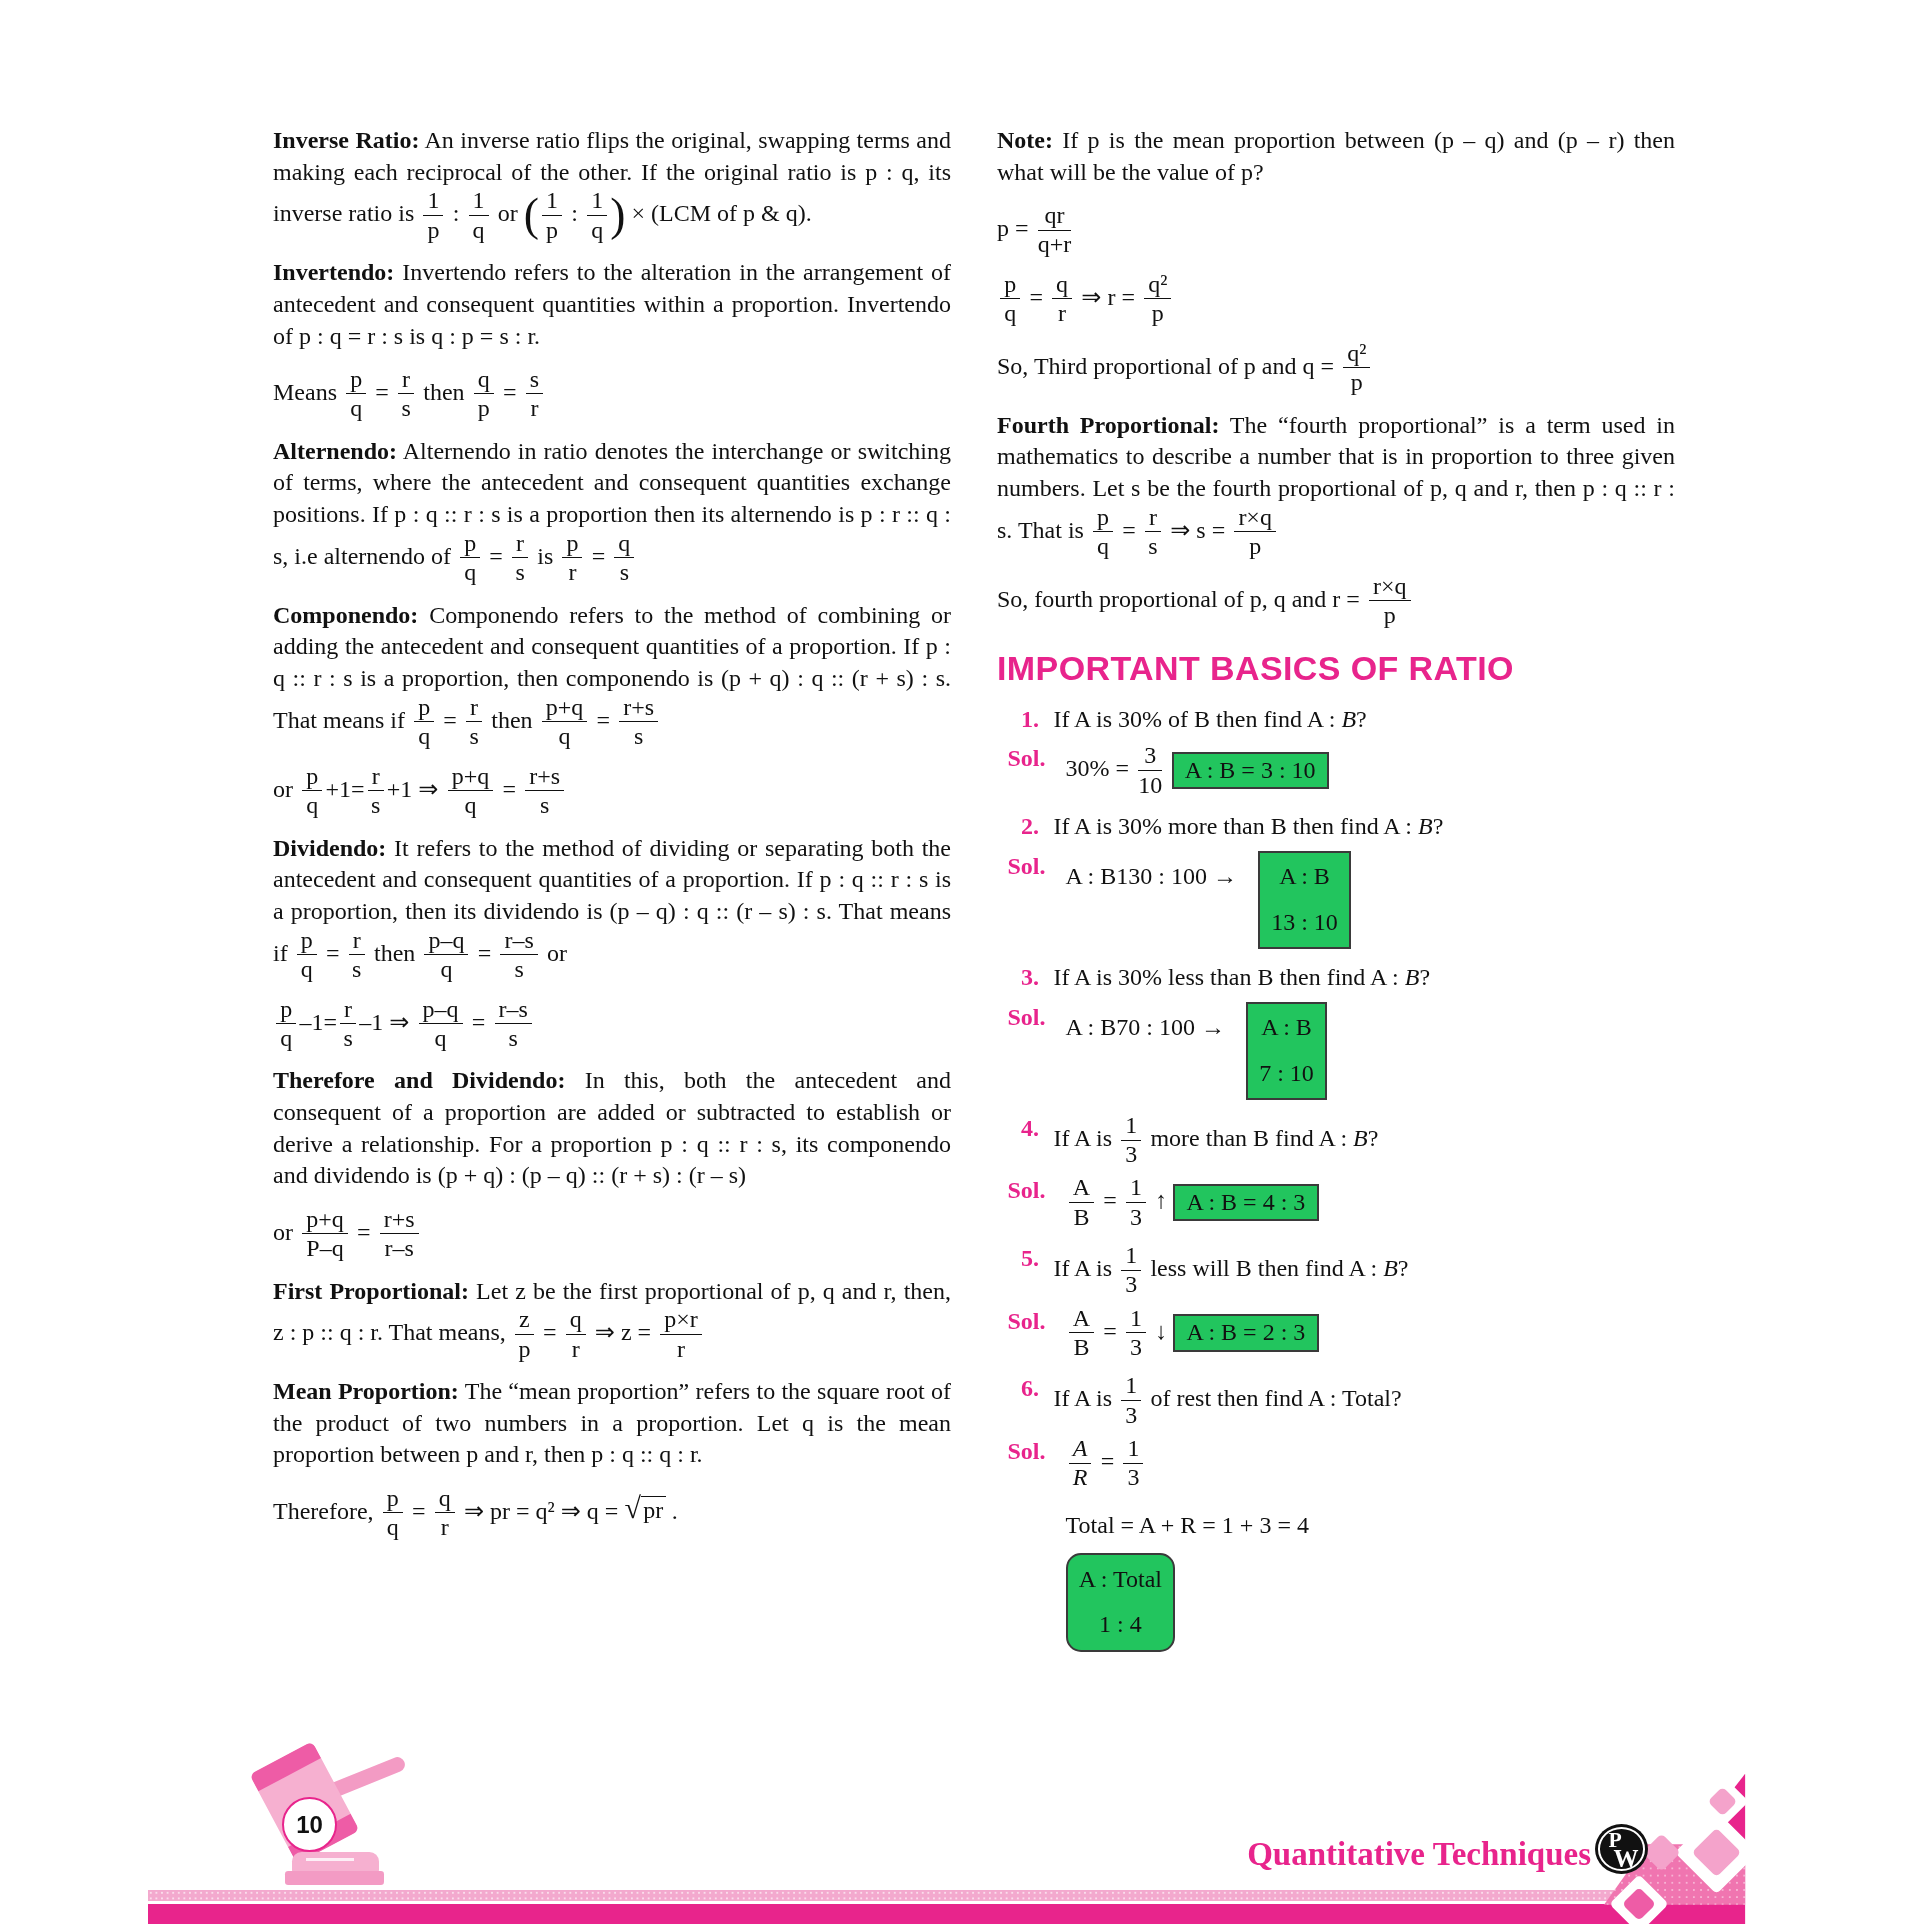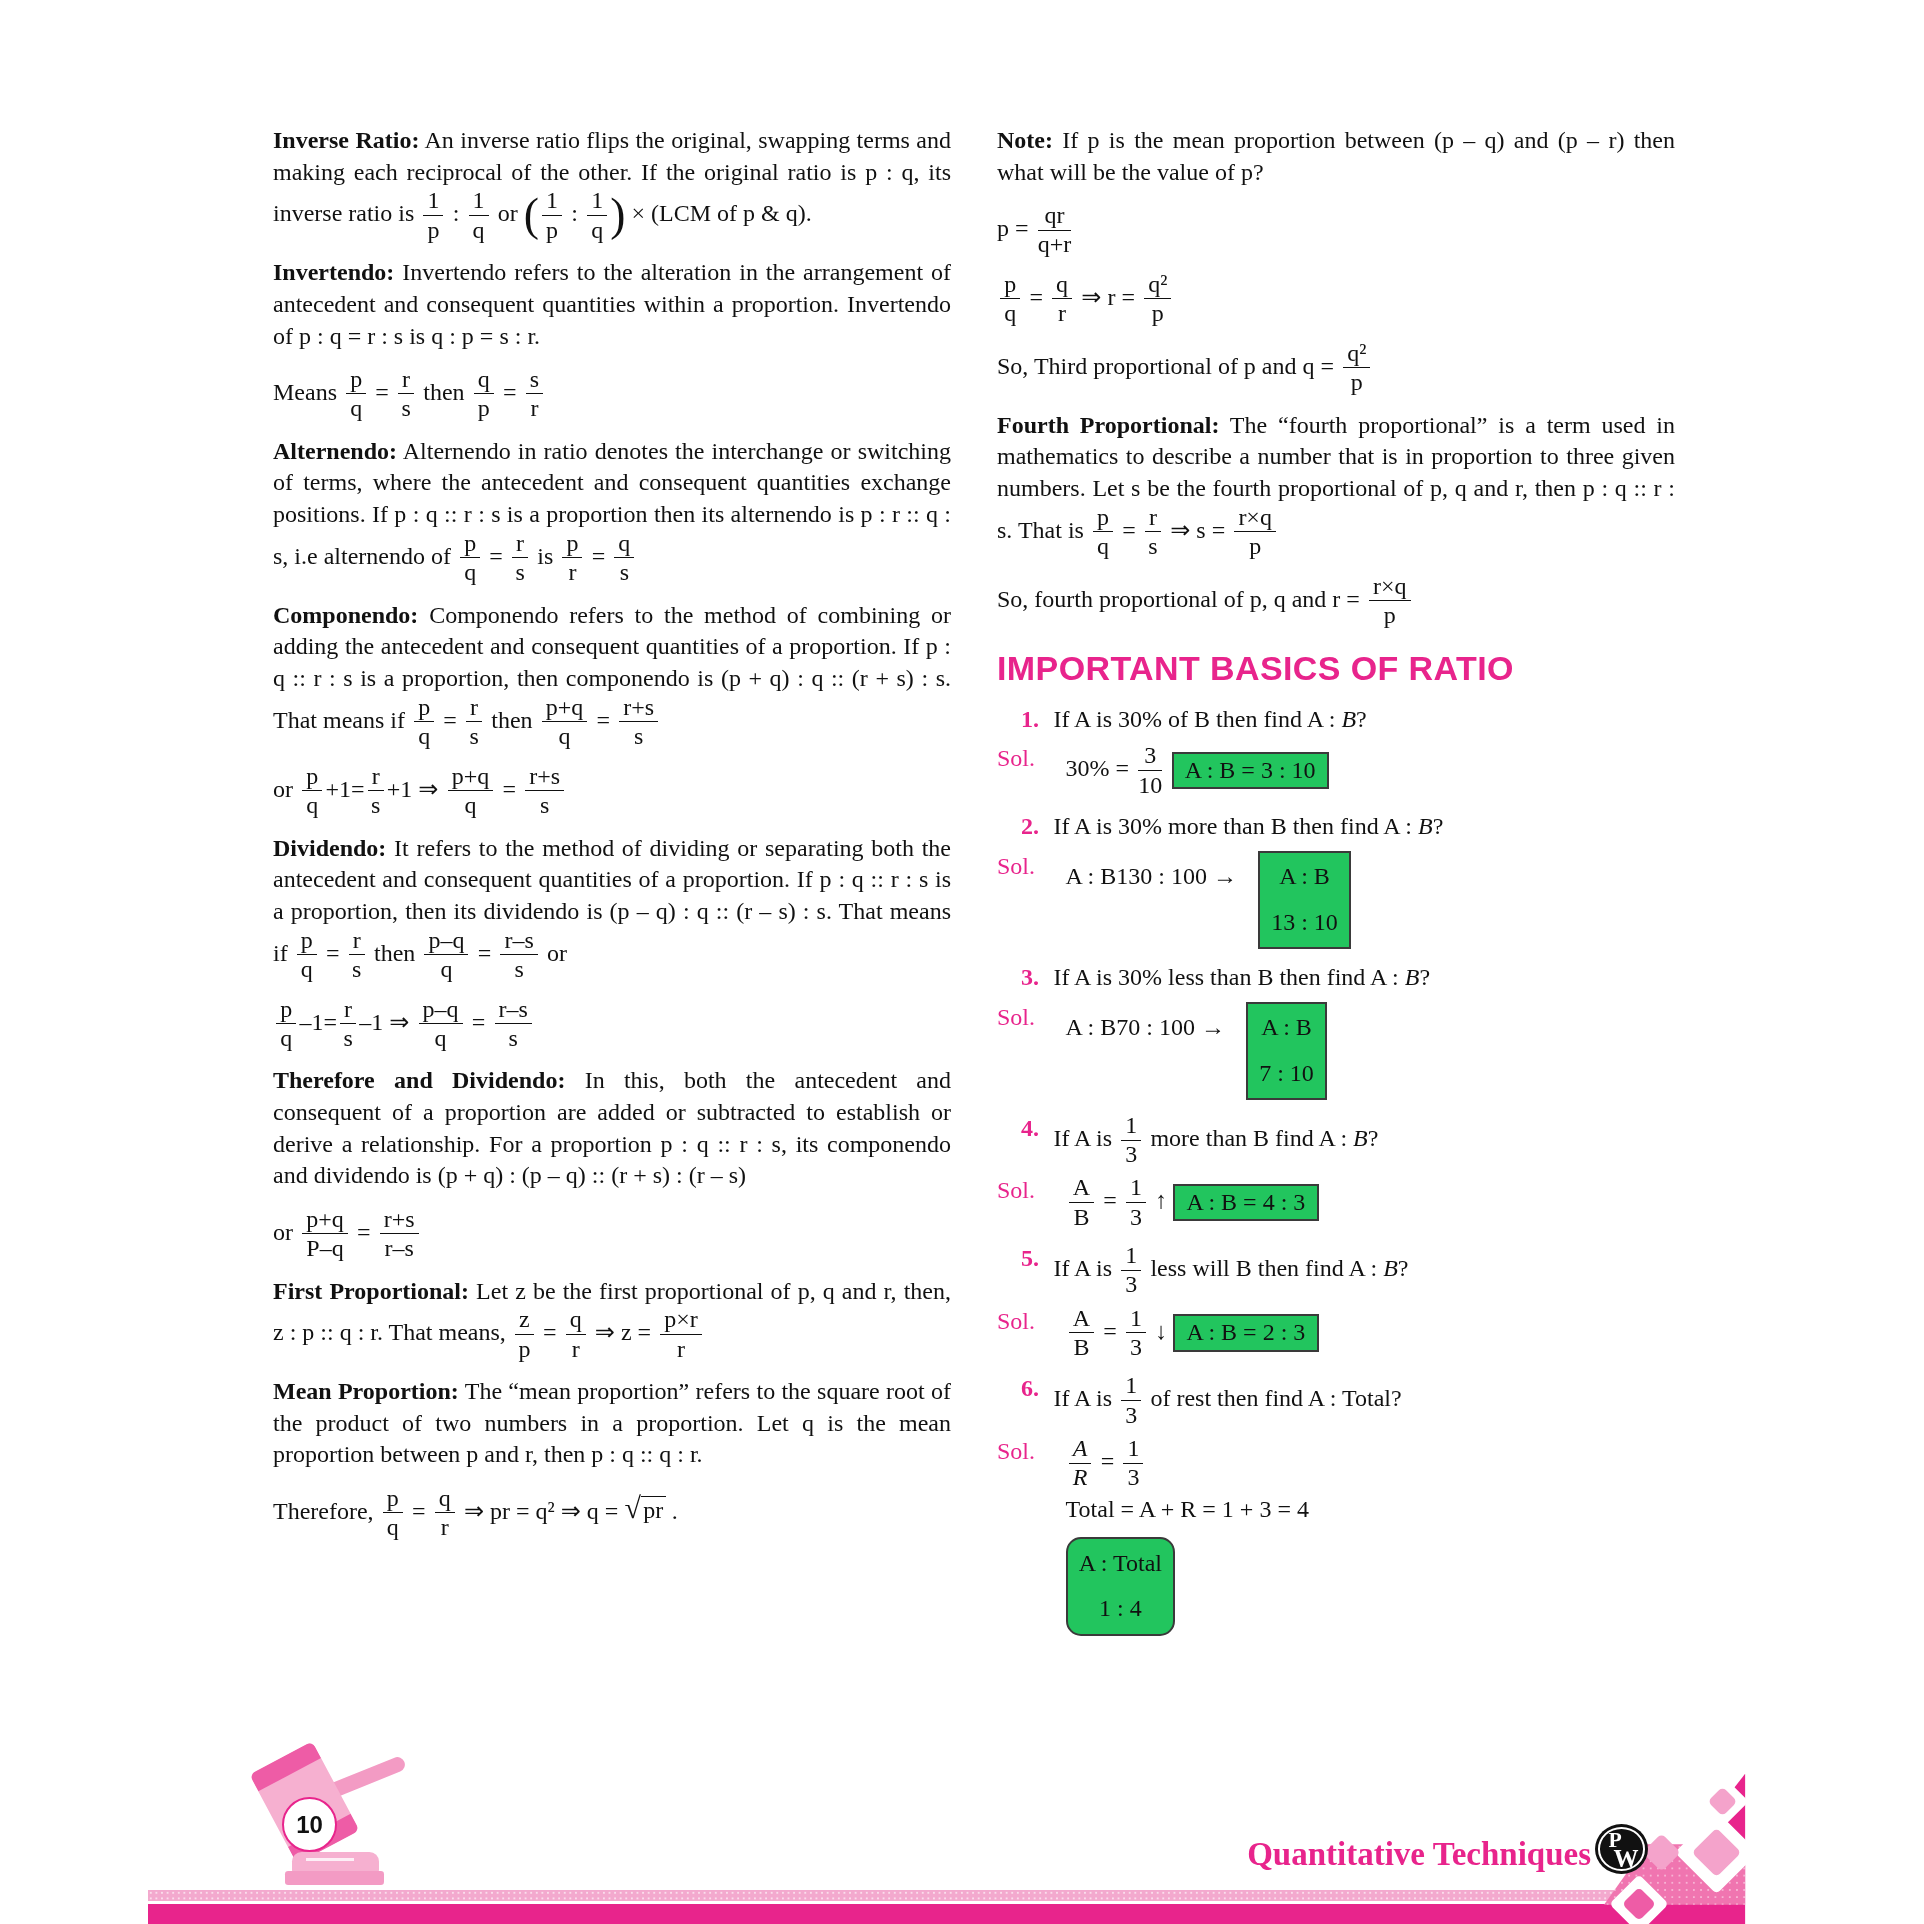--- a/index.html
+++ b/index.html
@@ -28,27 +28,27 @@
   .ansbox{display:inline-block;border:2px solid #3a3a3a;padding:0.8px 11.2px;vertical-align:middle;text-align:center;background:#22c55e;}
   .ansbox .bl{display:block;}
   .sec-heading{
     font-family:"Liberation Sans",sans-serif;font-weight:bold;color:var(--accent);
     font-size:34px;letter-spacing:0.4px;margin:17.6px 0 13px 0;text-align:left;
   }
   .q{display:flex;margin:0 0 8px 0;text-align:left;}
   .qnum{min-width:42px;text-align:right;margin-right:14.4px;color:var(--accent);font-weight:bold;}
   .qbody{flex:1;}
   .sol{display:flex;margin:4.8px 0 13px 0;text-align:left;}
-  .sollab{min-width:59px;margin-right:9.6px;color:var(--accent);font-weight:normal;}
+  .sollab{min-width:59px;margin-right:9.6px;color:var(--accent);font-weight:bold;text-align:center;}
   .solbody{flex:1;}
   .stwrap{display:flex;align-items:flex-start;gap:21px;}
   .stcol{line-height:2.1;}
   .ansbox.two{line-height:1.9;padding:1.6px 11.2px;}
   .boxblock{margin-top:11.2px;border-radius:15px;}
-  .subline{margin-top:4px;}
+  .subline{margin-top:20px;}
   
   #dotted-strip{
     position:absolute;left:148px;top:1890px;width:1490px;height:11.2px;
     background-color:var(--strip);
     background-image:radial-gradient(rgba(255,255,255,.6) 1.2px,transparent 1.3px);
     background-size:5.6px 5.6px;
   }
   #bottom-bar{position:absolute;left:148px;top:1904px;width:1524px;height:21px;background:var(--bar);}
   
   #gavel{position:absolute;left:245px;top:1749px;width:160px;height:140px;}

